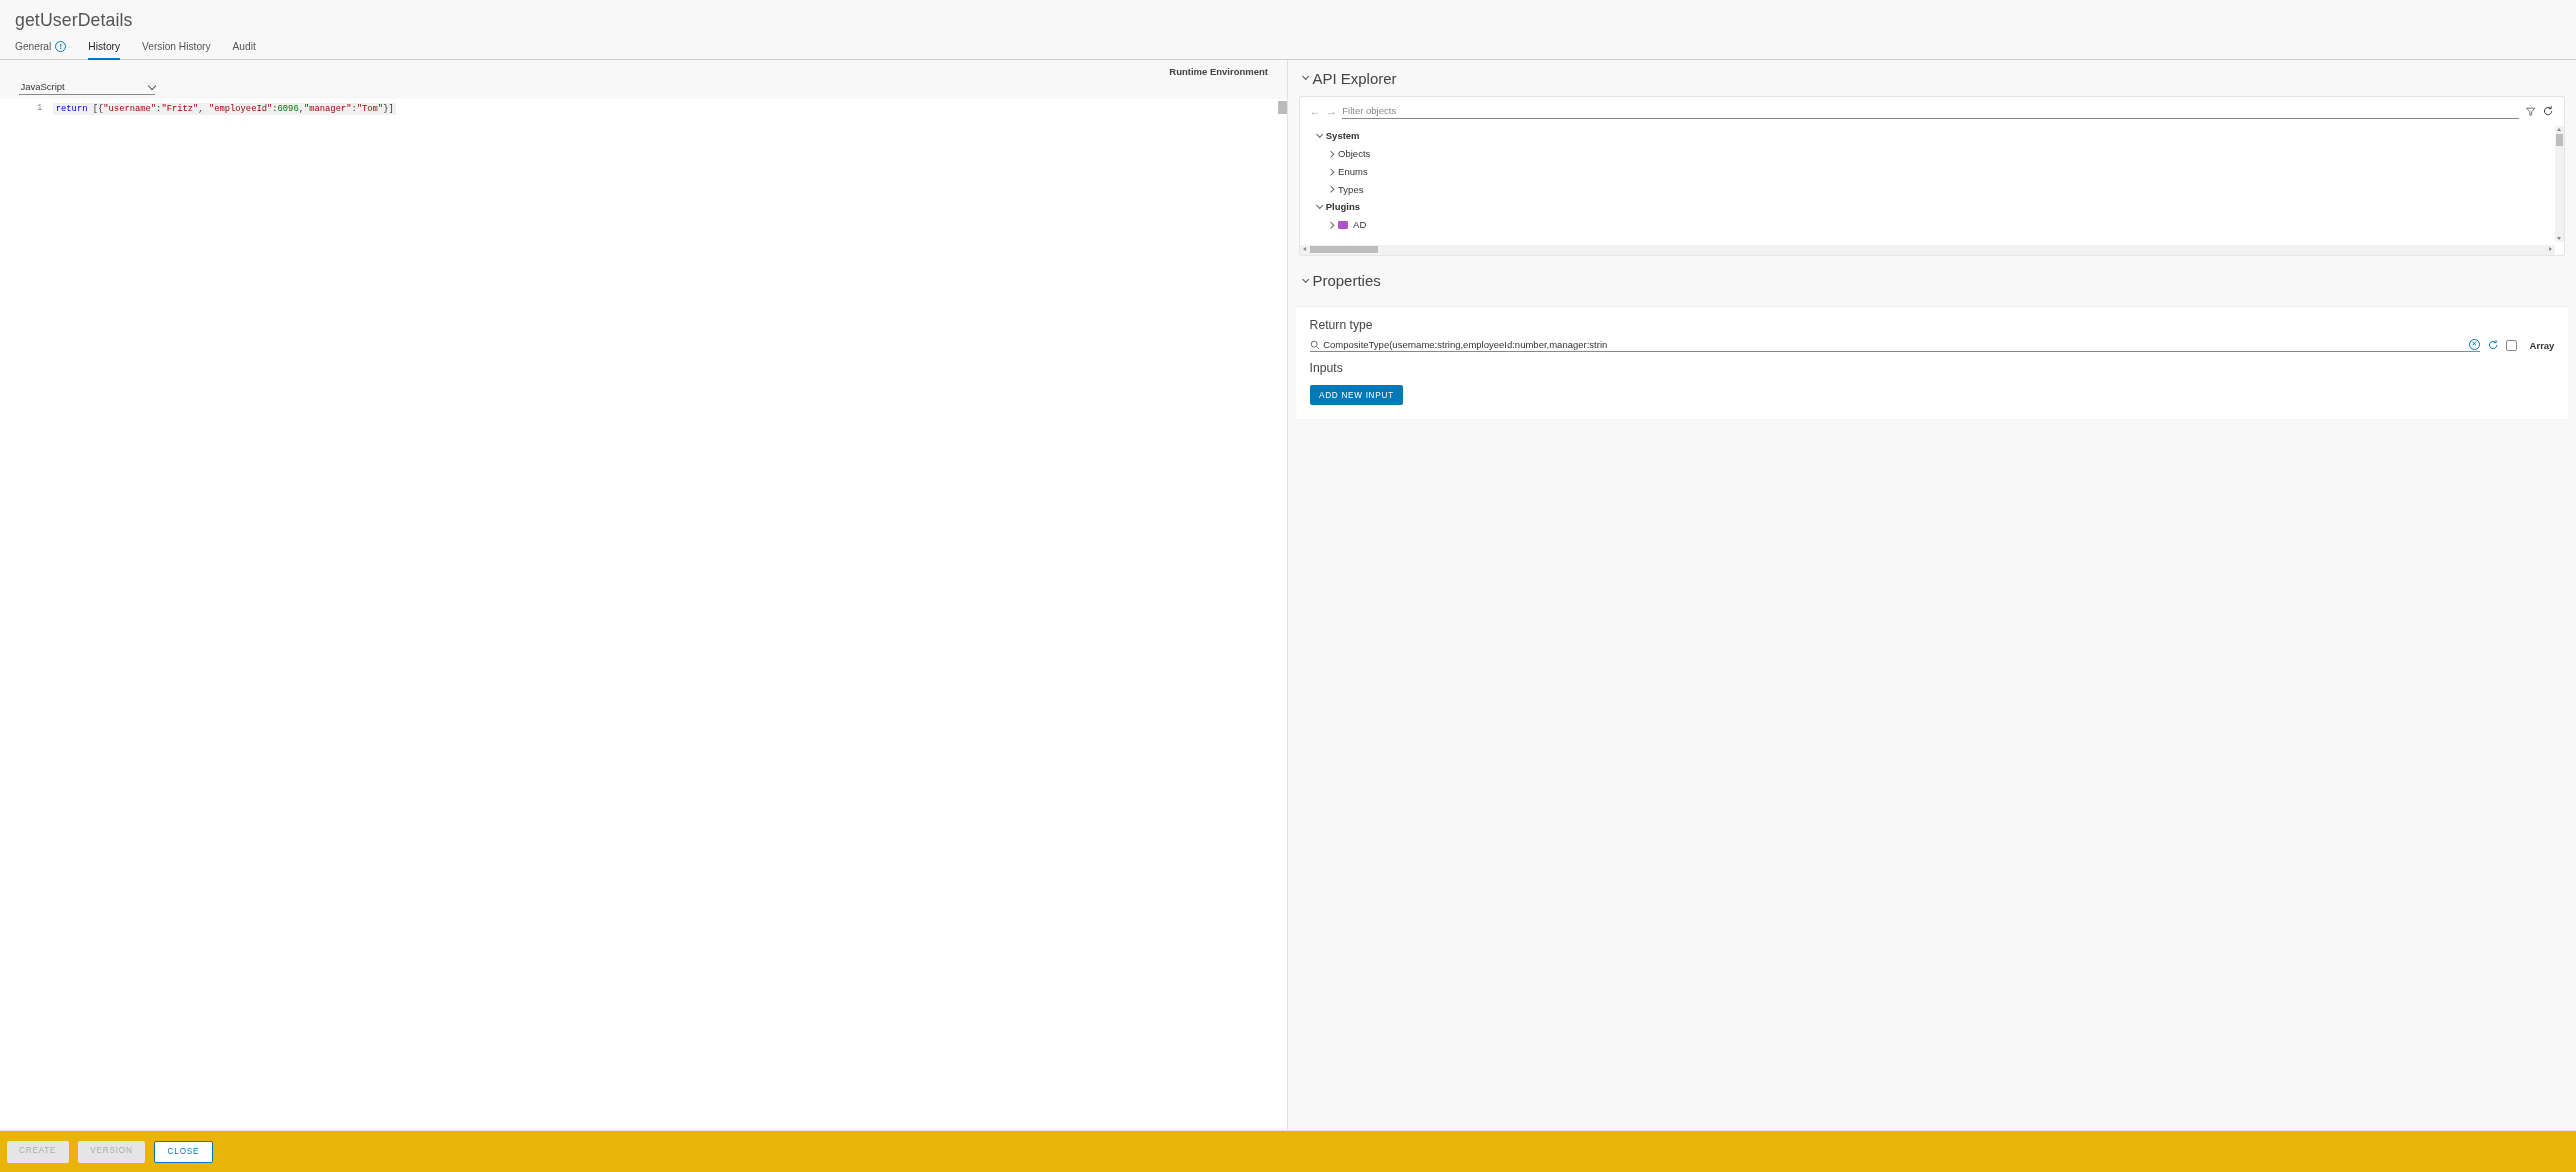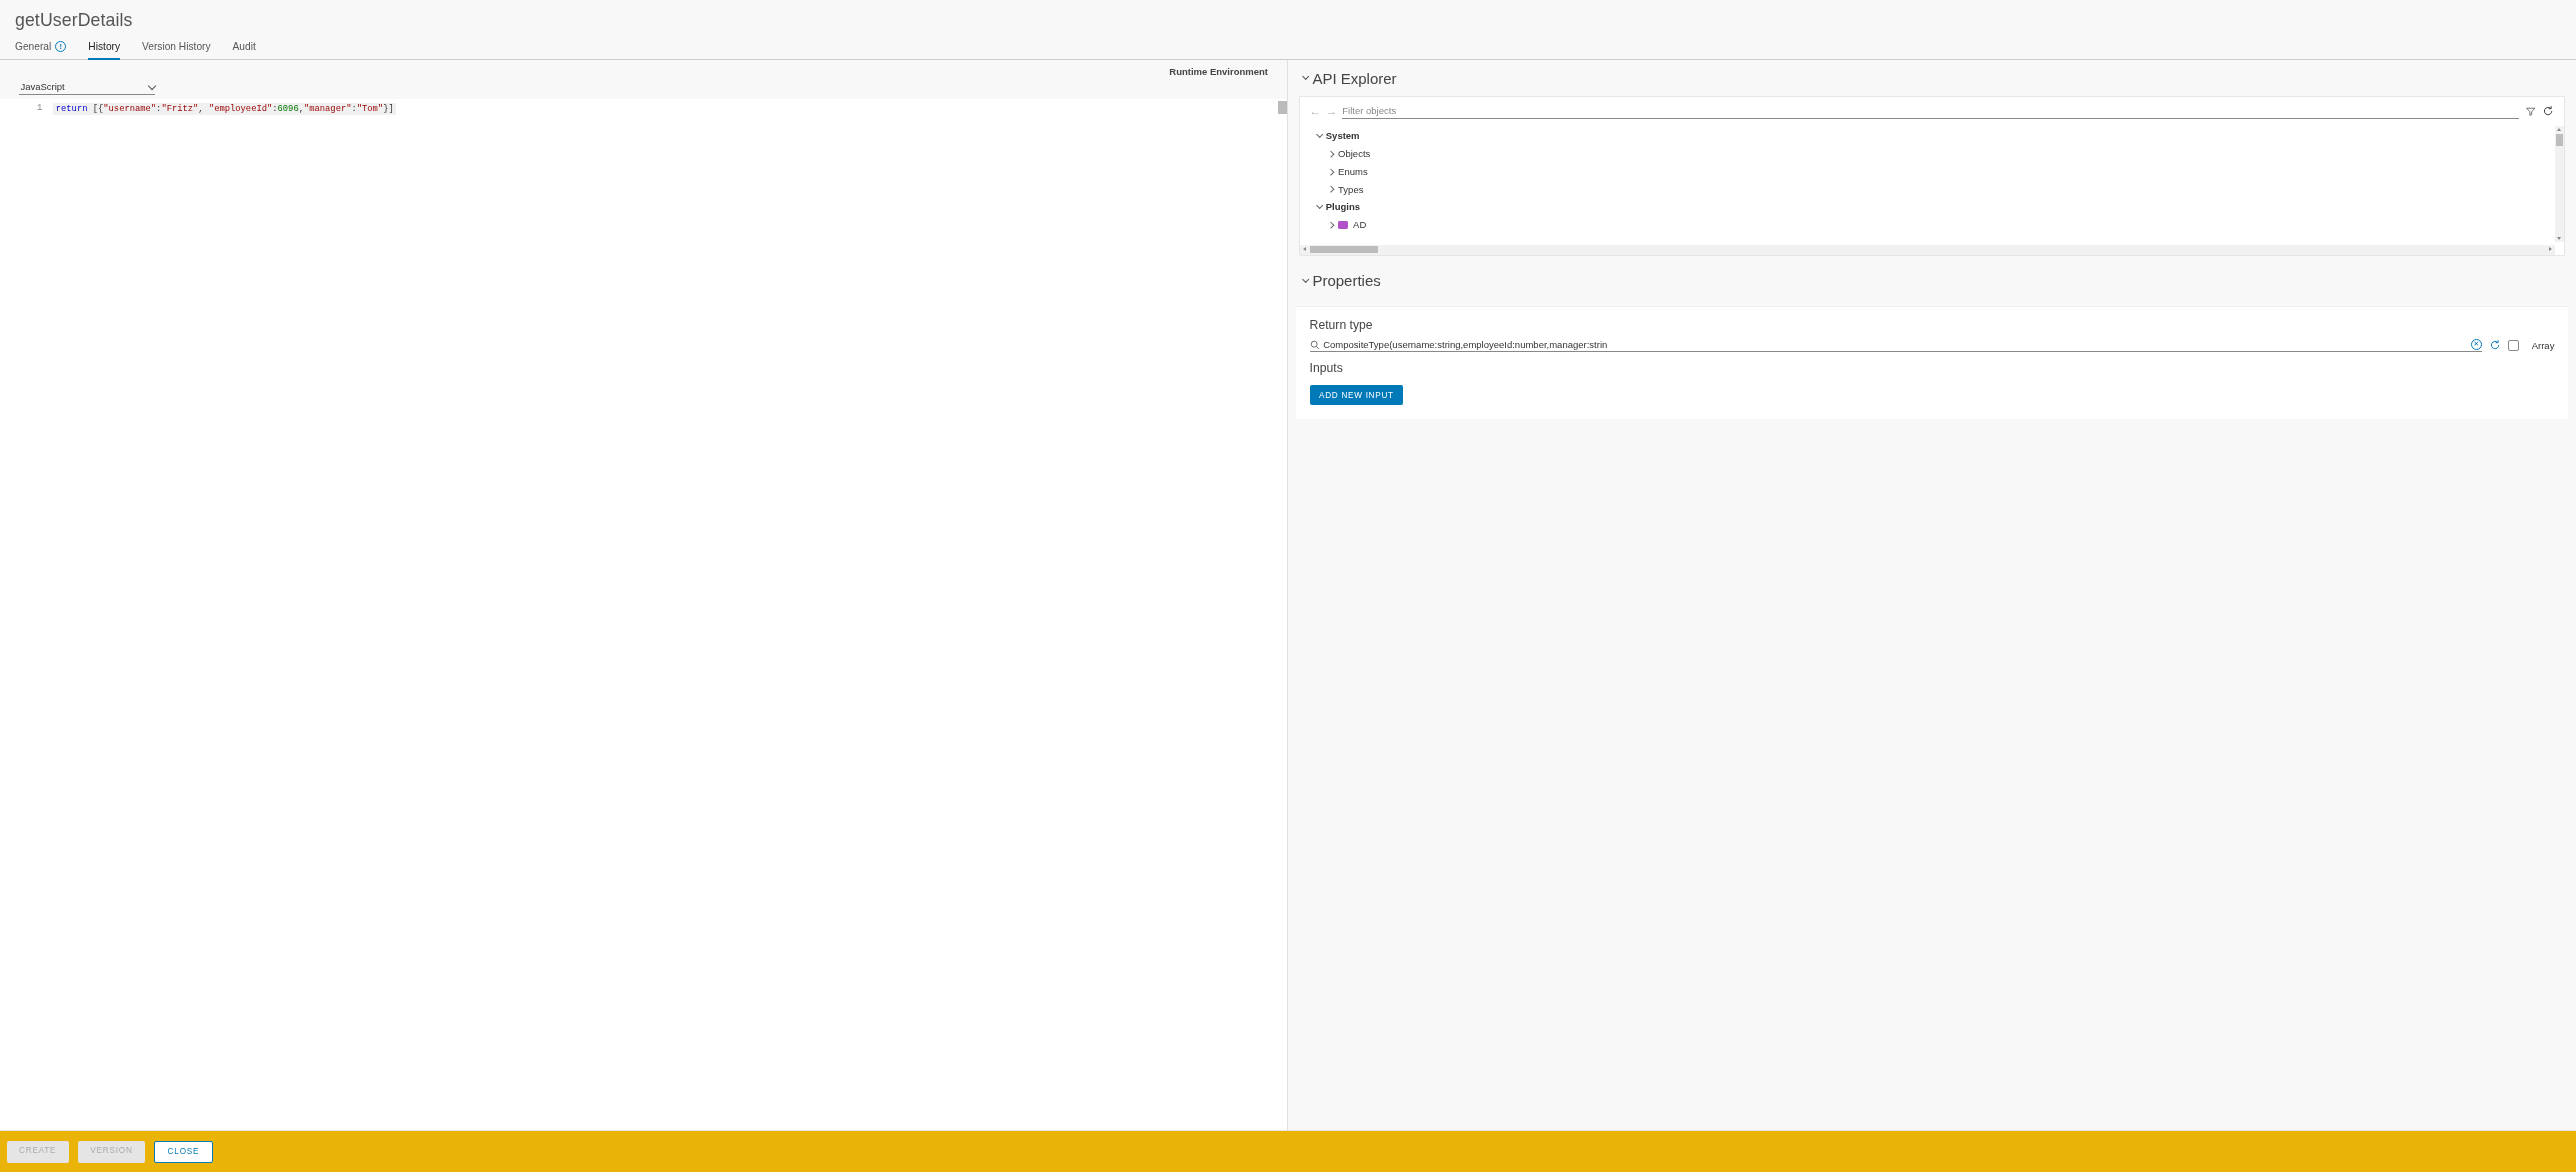--- a/index.html
+++ b/index.html
@@ -353,20 +353,21 @@
     font-size: 6.8px;
     line-height: 1;
     cursor: pointer;
   }
   .clear-circle::before { content: "✕"; }
   .refresh-blue svg { stroke:#0079b8; }
   .array-check {
     display: inline-flex;
     align-items: center;
     gap: 13px;
+    font-weight: bold;
   }
   .checkbox {
     width: 11px; height: 11px;
     border: 0.7px solid #888;
     border-radius: 2px;
     background: #fff;
   }
 
   .add-btn {
     display: inline-block;

